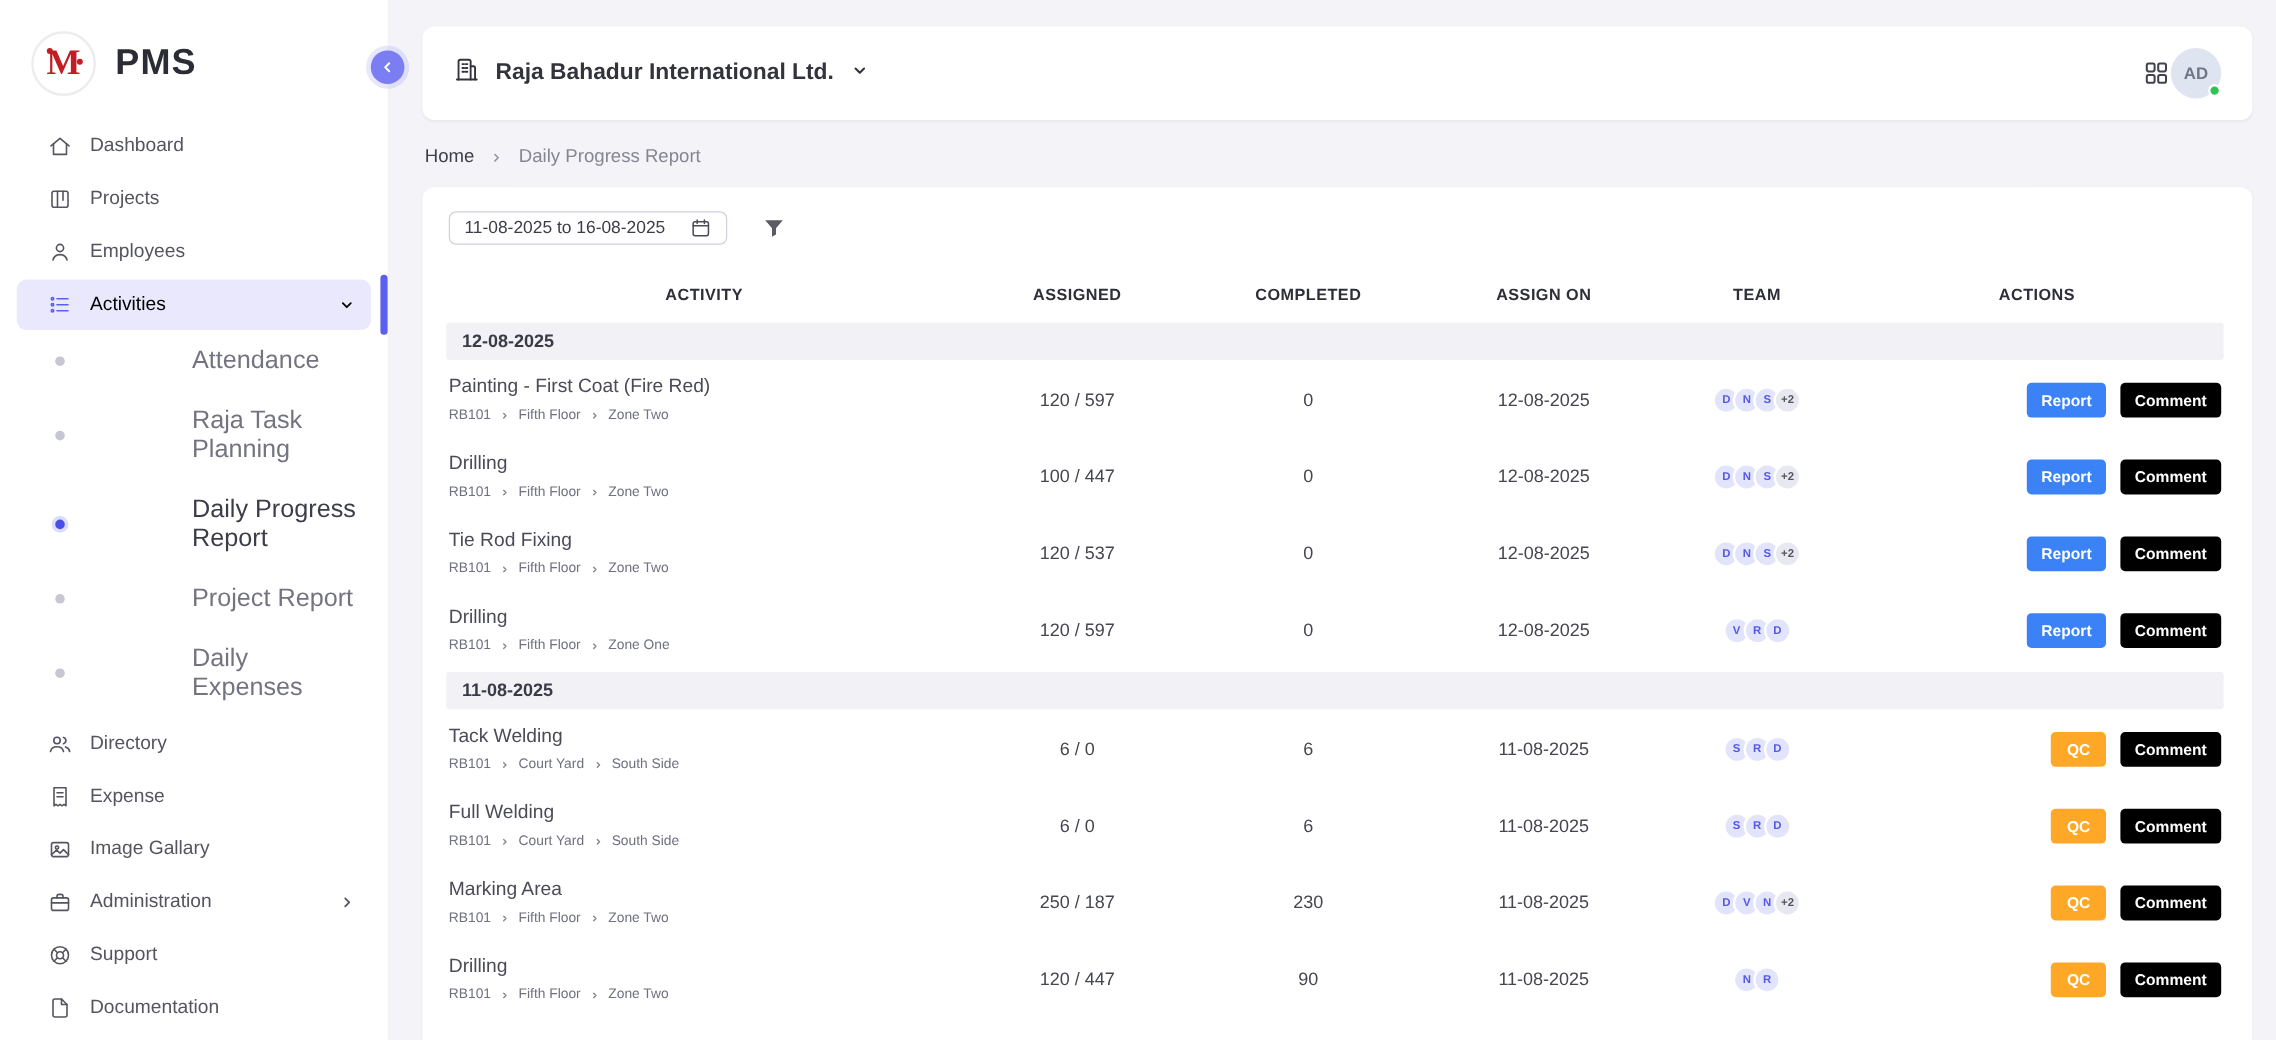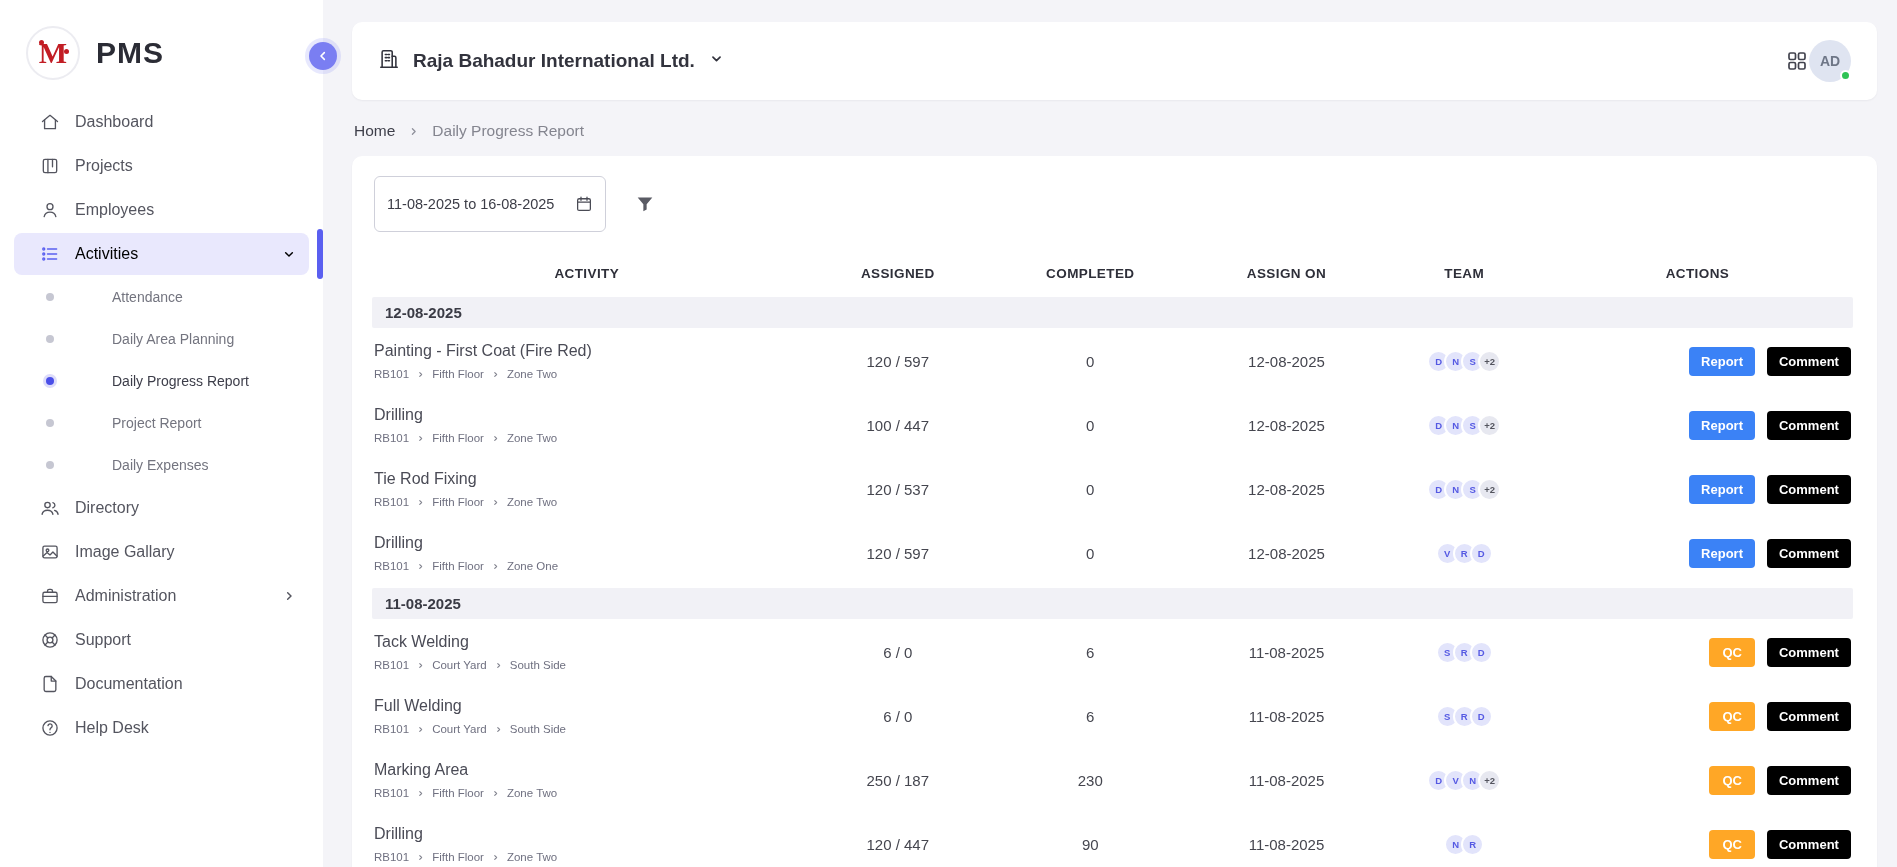--- a/index.html
+++ b/index.html
@@ -29,21 +29,21 @@
   .nav-icon { display:flex; color:#54555f; }
   .nav-icon svg { width:20px; height:20px; fill:none; stroke:currentColor; stroke-width:1.6; stroke-linecap:round; stroke-linejoin:round; }
   .nav-item.active { background:#e9e8fd; color:#000000; }
   .nav-item.active .nav-icon { color:#5a5ff0; }
   .nav-item.active::after { content:""; position:absolute; right:-14px; top:-4px; bottom:-4px; width:6px;
     background:#5a5ff0; border-radius:6px; }
   .nav-chevron { margin-left:auto; display:flex; }
   .nav-chevron svg { width:16px; height:16px; fill:none; stroke:currentColor; stroke-width:2.2; stroke-linecap:round; stroke-linejoin:round; }
 
   .nav-sub { display:flex; align-items:center; margin:1px 14px; padding:12px 12px 12px 32px;
-    border-radius:8px; font-size:14px; color:#73747f; cursor:pointer; }
+    border-radius:8px; font-size:21px; color:#73747f; cursor:pointer;gap:48px; }
   .sub-dot { width:8px; height:8px; border-radius:50%; background:#c6c7d2; margin-right:58px; flex:none; }
   .nav-sub.active .sub-dot { background:#4a4ee8; box-shadow:0 0 0 3px #dddcfa; }
   .nav-sub.active { color:#3c3d49; }
 
   
   .main { flex:1; display:flex; flex-direction:column; padding:22px 20px 0 29px; height:100%; overflow:hidden; }
 
   .topbar { background:#fff; border-radius:10px; min-height:78px; display:flex; align-items:center;
     padding:0 26px; box-shadow:0 1px 2px rgba(20,20,43,0.05); }
   .company { display:flex; align-items:center; gap:13px; font-size:19px; font-weight:700; color:#32333d; cursor:pointer; }
@@ -61,21 +61,21 @@
   .bc-home { color:#3e3f4a; cursor:pointer; }
   .bc-sep { display:flex; }
   .bc-sep svg { width:13px; height:13px; fill:none; stroke:#8f909b; stroke-width:2.4; stroke-linecap:round; stroke-linejoin:round; }
   .bc-current { color:#84858f; }
 
   .card { background:#fff; border-radius:10px 10px 0 0; padding:20px 24px 0 20px; flex:1; overflow:hidden;
     box-shadow:0 1px 2px rgba(20,20,43,0.05); }
 
   .toolbar { display:flex; align-items:center; gap:28px; padding-left:2px; }
   .date-input { display:flex; align-items:center; justify-content:space-between; gap:12px; width:232px;
-    border:1.5px solid #cfd0da; border-radius:6px; padding:18px 12px; font-size:14.5px; color:#3c3d47; cursor:text; background:#fff; }
+    border:1.5px solid #cfd0da; border-radius:6px; padding:4px 12px; font-size:14.5px; color:#3c3d47; cursor:text; background:#fff; }
   .cal-icon { display:flex; }
   .cal-icon svg { width:18px; height:18px; fill:none; stroke:#4a4b55; stroke-width:1.7; stroke-linecap:round; stroke-linejoin:round; }
   .filter-icon { display:flex; cursor:pointer; }
   .filter-icon svg { width:22px; height:22px; fill:#5a5b64; stroke:none; }
 
   .t-row { display:grid; grid-template-columns:29% 13% 13% 13.5% 10.5% 21%; align-items:center; }
   .t-head { margin-top:26px; padding:8px 0 14px; }
   .col-h { text-align:center; font-size:13.5px; font-weight:700; color:#2e2f39; letter-spacing:0.4px; }
 
   .group-row { background:#f1f1f6; padding:7px 13px; font-size:15px; font-weight:700; color:#3a3b45;
@@ -159,21 +159,21 @@
               <path d="m7 10 5 5 5-5"></path>
             </svg>
           </span>
         </div>
         <div class="nav-sub">
           <span class="sub-dot"></span>
           <span class="sub-label">Attendance</span>
         </div>
         <div class="nav-sub">
           <span class="sub-dot"></span>
-          <span class="sub-label">Daily Area Planning</span>
+          <span class="sub-label">Raja Task Planning</span>
         </div>
         <div class="nav-sub active">
           <span class="sub-dot"></span>
           <span class="sub-label">Daily Progress Report</span>
         </div>
         <div class="nav-sub">
           <span class="sub-dot"></span>
           <span class="sub-label">Project Report</span>
         </div>
         <div class="nav-sub">
@@ -183,20 +183,29 @@
         <div class="nav-item">
           <span class="nav-icon">
             <svg viewBox="0 0 24 24">
               <circle cx="9" cy="8.5" r="3.2"></circle>
               <path d="M2.5 19.5c.7-3.2 3.2-4.8 6.5-4.8s5.8 1.6 6.5 4.8"></path>
               <path d="M15.5 5.5a3.2 3.2 0 0 1 0 6.2"></path>
               <path d="M17.5 14.9c2.2.6 3.7 2 4.2 4.6"></path>
             </svg>
           </span>
           <span class="nav-label">Directory</span>
+        </div>
+        <div class="nav-item">
+          <span class="nav-icon">
+            <svg viewBox="0 0 24 24">
+              <path d="M6 3h12v18l-2-1.4L14 21l-2-1.4L10 21l-2-1.4L6 21z"></path>
+              <path d="M9 8h6M9 12h6"></path>
+            </svg>
+          </span>
+          <span class="nav-label">Expense</span>
         </div>
         <div class="nav-item">
           <span class="nav-icon">
             <svg viewBox="0 0 24 24">
               <rect x="3.5" y="5" width="17" height="14" rx="2"></rect>
               <circle cx="9" cy="10" r="1.6"></circle>
               <path d="M3.5 17l5-4.5 3.5 3 3.5-3.5 5 5"></path>
             </svg>
           </span>
           <span class="nav-label">Image Gallary</span>

